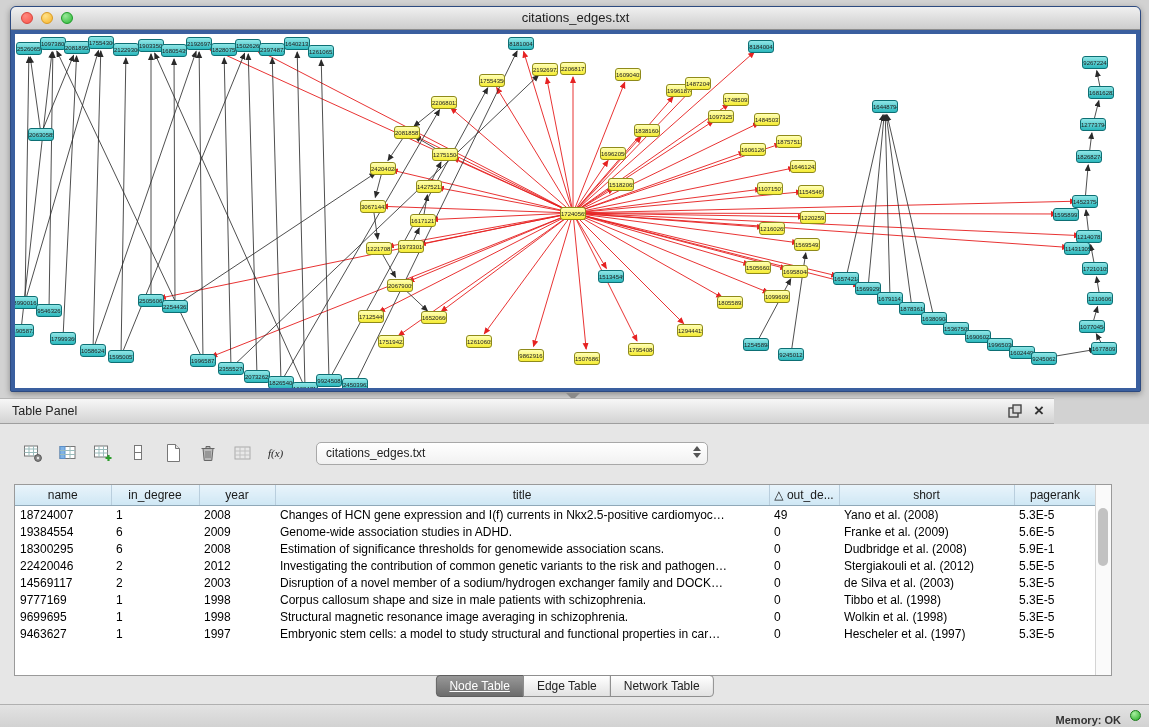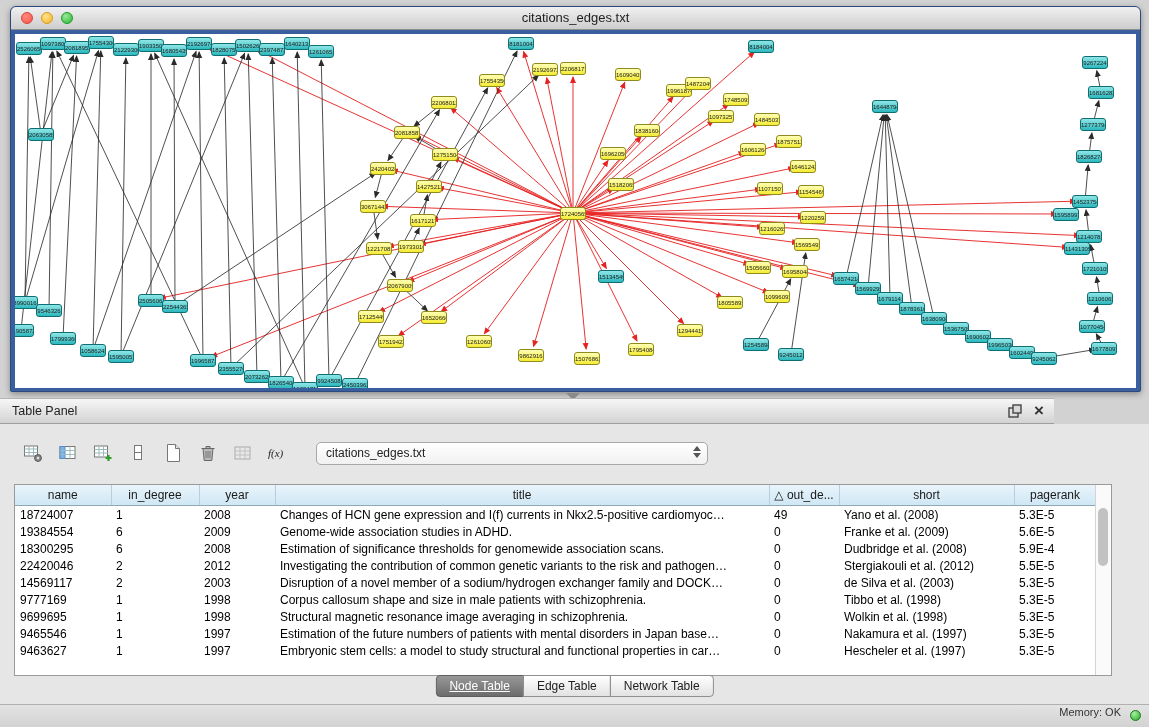--- a/index.html
+++ b/index.html
@@ -94,21 +94,21 @@
   }
   .tab:first-child{border-radius:4px 0 0 4px;margin-left:0;text-decoration:underline;}
   .tab:last-child{border-radius:0 4px 4px 0;}
   .tab.active{background:linear-gradient(#989898,#6c6c6c);color:#fff;border-color:#5e5e5e;}
   
   .statusbar{
     position:absolute;left:0;top:704px;width:1149px;height:23px;box-sizing:border-box;
     background:linear-gradient(#e3e3e3,#d2d2d2);border-top:1px solid #b0b0b0;
     font-size:11px;color:#333;
   }
-  .mem-label{position:absolute;right:28px;top:1px;}
+  .mem-label{position:absolute;right:28px;top:9px;font-weight:bold;}
   .mem-dot{
     position:absolute;right:8px;top:5px;width:11px;height:11px;border-radius:50%;
     background:radial-gradient(circle at 35% 30%,#a8f0a0,#23a823);border:1px solid #187a18;box-sizing:border-box;
   }
 </style>
 </head>
 <body>
 
 <div class="net-window">
   <div class="titlebar">
@@ -472,21 +472,21 @@
             <td>Franke et al. (2009)</td>
             <td>5.6E-5</td>
           </tr>
           <tr>
             <td>18300295</td>
             <td>6</td>
             <td>2008</td>
             <td>Estimation of significance thresholds for genomewide association scans.</td>
             <td>0</td>
             <td>Dudbridge et al. (2008)</td>
-            <td>5.9E-4</td>
+            <td>5.9E-1</td>
           </tr>
           <tr>
             <td>22420046</td>
             <td>2</td>
             <td>2012</td>
             <td>Investigating the contribution of common genetic variants to the risk and pathogen…</td>
             <td>0</td>
             <td>Stergiakouli et al. (2012)</td>
             <td>5.5E-5</td>
           </tr>
@@ -508,29 +508,20 @@
             <td>Tibbo et al. (1998)</td>
             <td>5.3E-5</td>
           </tr>
           <tr>
             <td>9699695</td>
             <td>1</td>
             <td>1998</td>
             <td>Structural magnetic resonance image averaging in schizophrenia.</td>
             <td>0</td>
             <td>Wolkin et al. (1998)</td>
-            <td>5.3E-5</td>
-          </tr>
-          <tr>
-            <td>9465546</td>
-            <td>1</td>
-            <td>1997</td>
-            <td>Estimation of the future numbers of patients with mental disorders in Japan base…</td>
-            <td>0</td>
-            <td>Nakamura et al. (1997)</td>
             <td>5.3E-5</td>
           </tr>
           <tr>
             <td>9463627</td>
             <td>1</td>
             <td>1997</td>
             <td>Embryonic stem cells: a model to study structural and functional properties in car…</td>
             <td>0</td>
             <td>Hescheler et al. (1997)</td>
             <td>5.3E-5</td>

